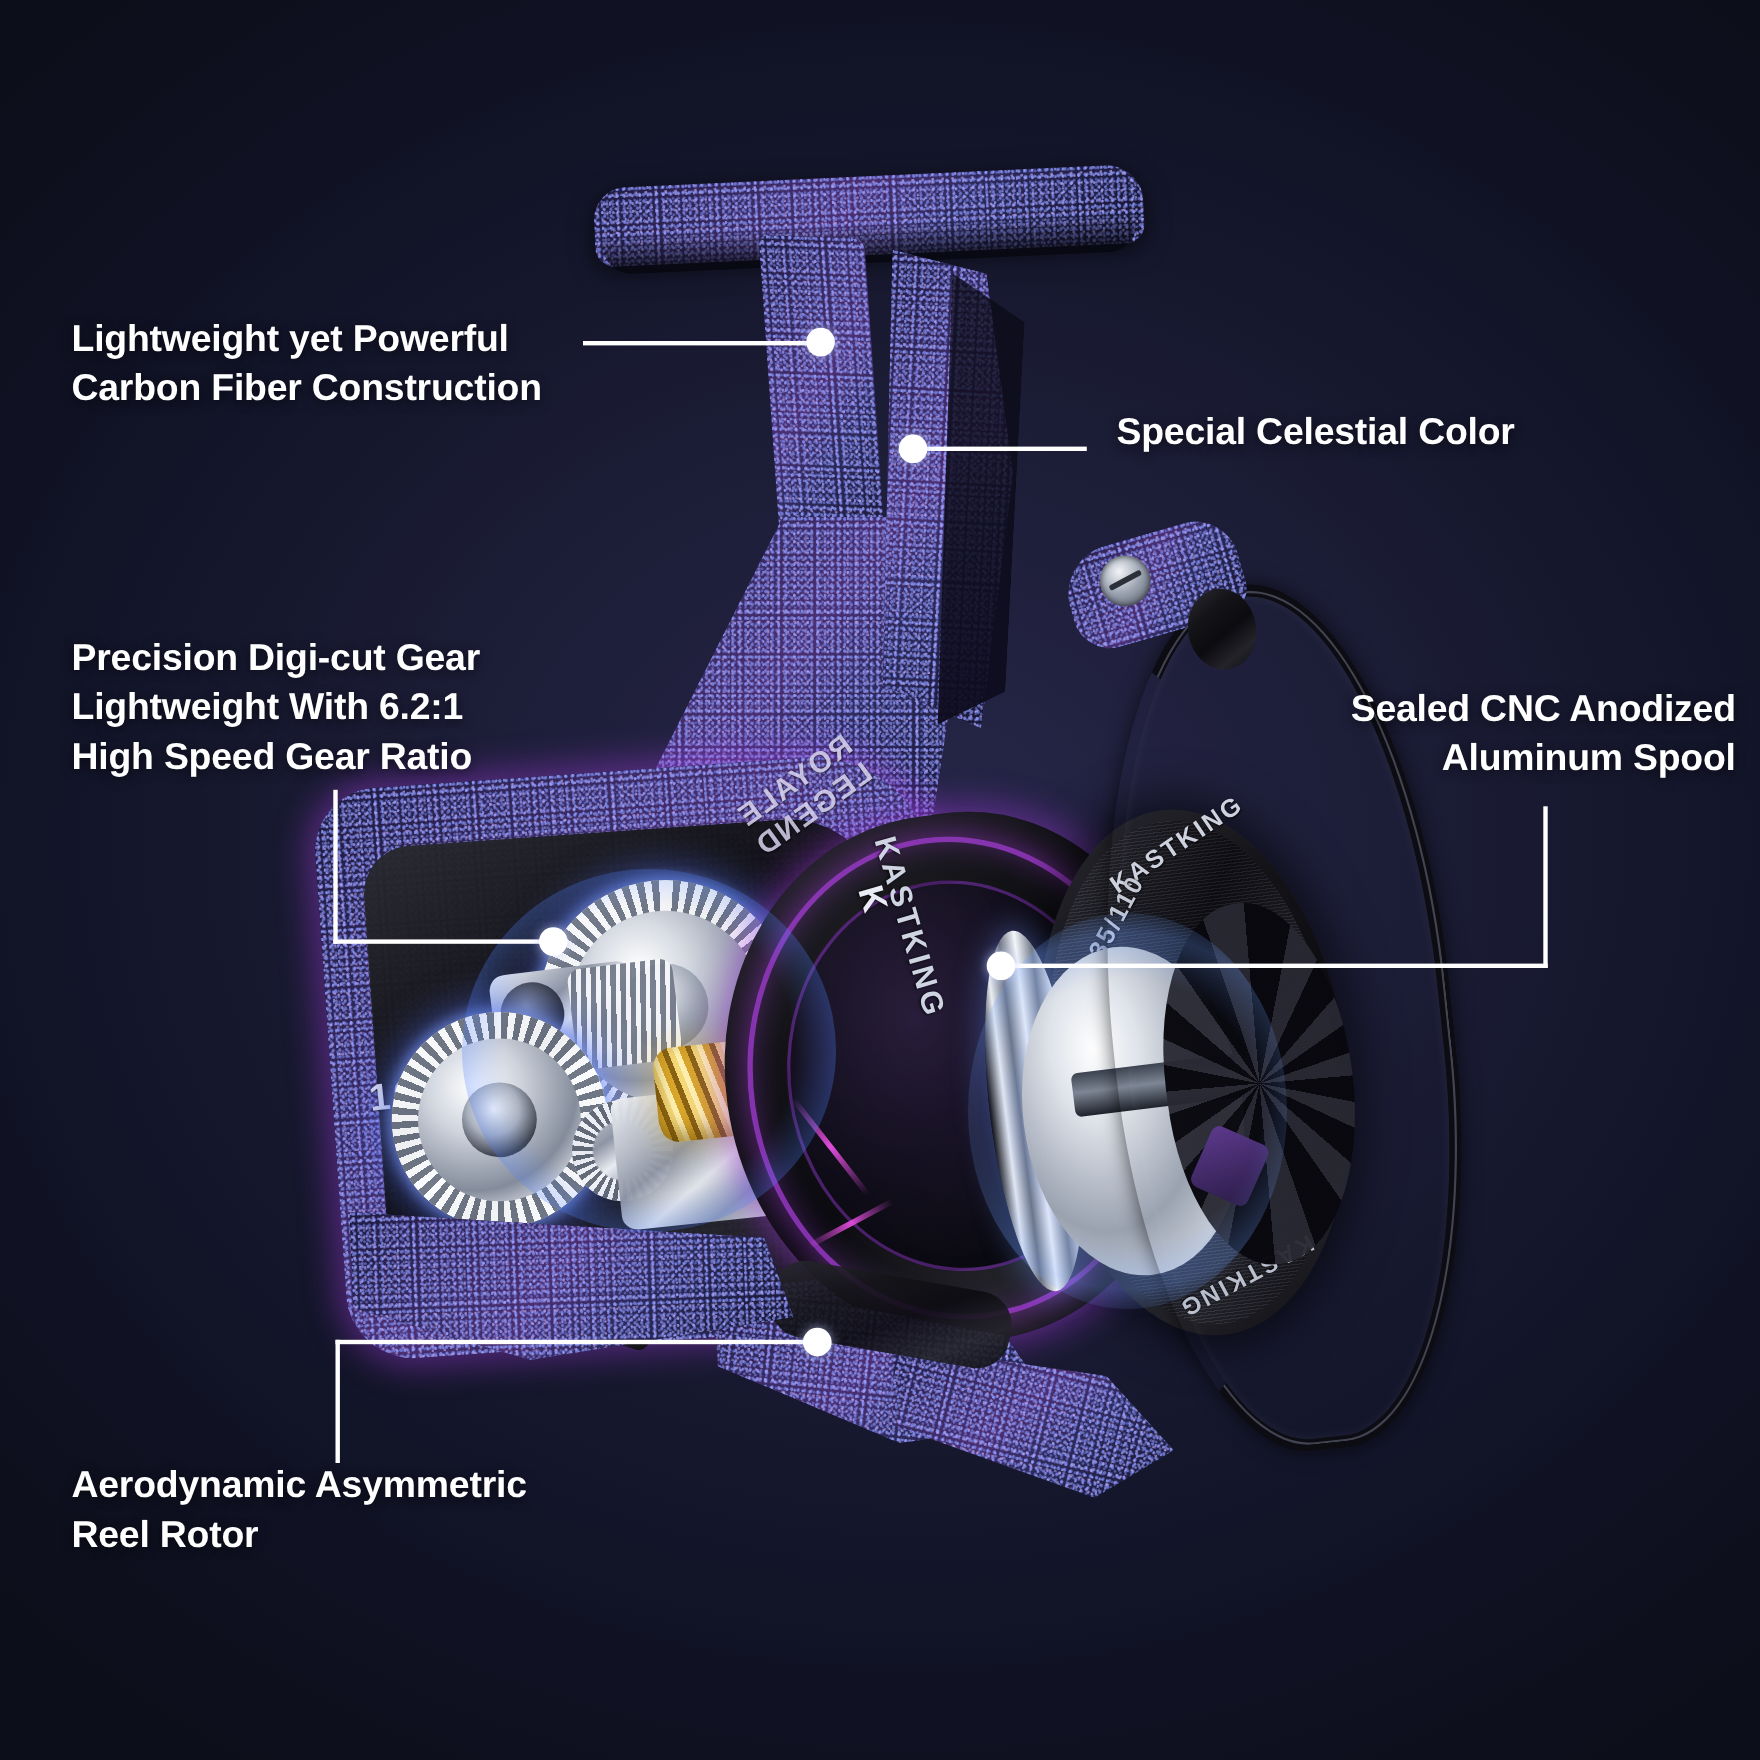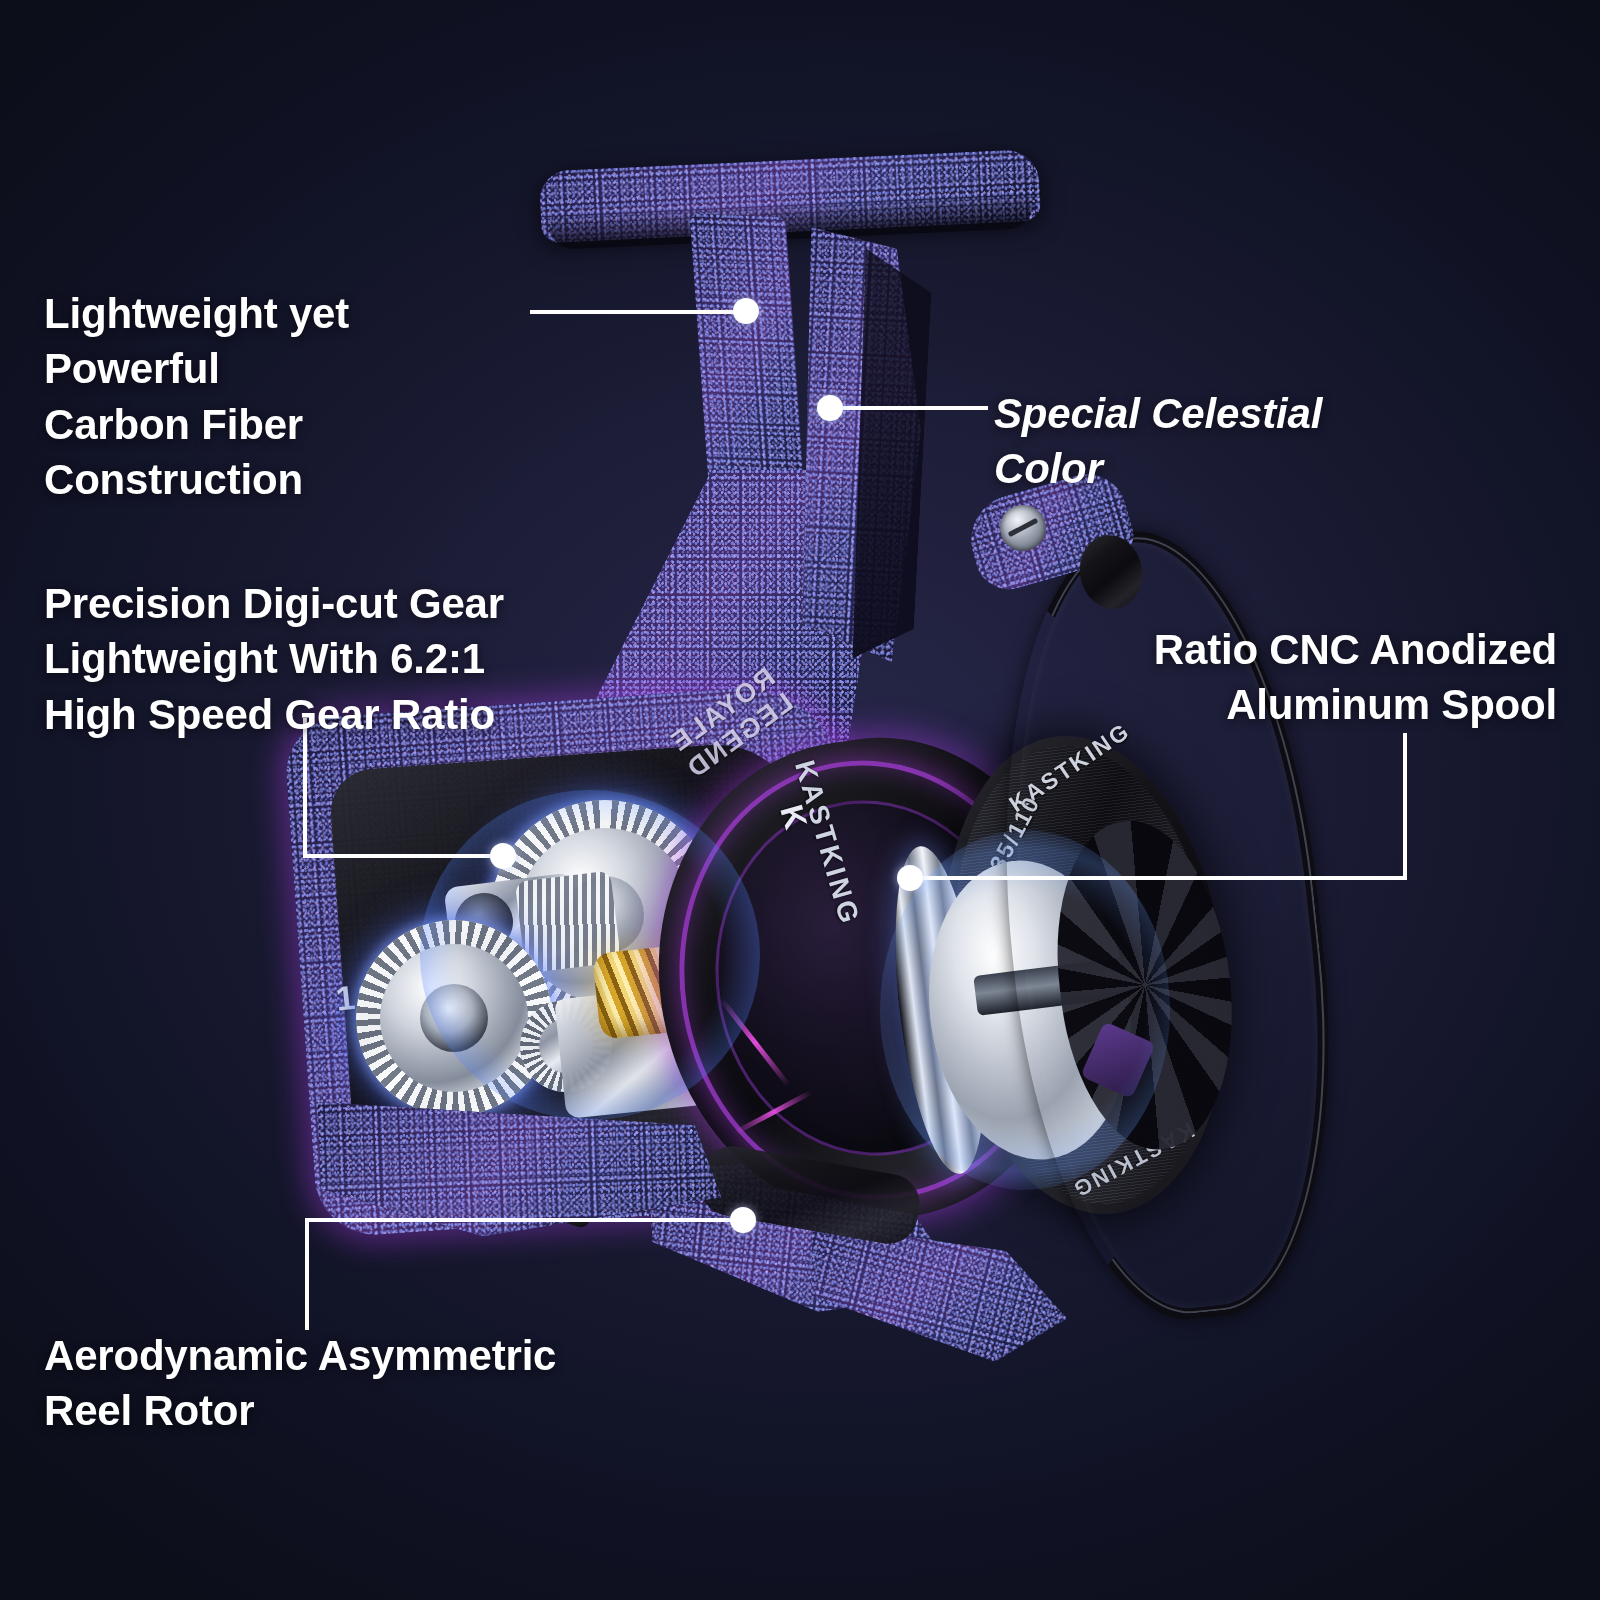--- a/index.html
+++ b/index.html
@@ -13,26 +13,27 @@
     position:relative;
     width:1600px; height:1600px;
     background:
       radial-gradient(ellipse 72% 62% at 52% 48%, #262648 0%, #21213f 22%, #1a1b33 45%, #121428 68%, #0c0e1a 100%);
     overflow:hidden;
   }
   
   .callout {
     position:absolute;
     color:#ffffff;
-    font-size:42px;
+    font-size:34px;
     font-weight:700;
     line-height:1.32;
     letter-spacing:-0.2px;
     white-space:pre-line;
     text-shadow:0 2px 10px rgba(0,0,0,.55);
+    margin-left:21px;
   }
   .callout.right { text-align:right; }
   .callout.left  { text-align:left; }
 
   
   .conn { position:absolute; background:#ffffff; }
   .conn.h { height:4px; }
   .conn.v { width:4px; }
   .dot {
     position:absolute;
@@ -307,25 +308,25 @@
   <div class="conn v" style="left:1403px; top:733px; height:147px;"></div>
   <div class="dot" style="left:897px; top:865px;"></div>
 
   <div class="conn h" style="left:305px; top:1218px; width:440px;"></div>
   <div class="conn v" style="left:305px; top:1218px; height:112px;"></div>
   <div class="dot" style="left:730px; top:1207px;"></div>
 
   <div class="callout left" style="left:44px; top:286px; width:480px;">Lightweight yet Powerful
 Carbon Fiber Construction</div>
 
-  <div class="callout left" style="left:994px; top:386px; width:420px;font-style:italic;">Special Celestial Color</div>
+  <div class="callout left" style="left:994px; top:371px; width:420px;">Special Celestial Color</div>
 
   <div class="callout left" style="left:44px; top:576px; width:480px;">Precision Digi-cut Gear
 Lightweight With 6.2:1
 High Speed Gear Ratio</div>
 
-  <div class="callout right" style="left:1024px; top:622px; width:533px;">Ratio CNC Anodized
+  <div class="callout right" style="left:1024px; top:622px; width:533px;">Sealed CNC Anodized
 Aluminum Spool</div>
 
   <div class="callout left" style="left:44px; top:1328px; width:520px;">Aerodynamic Asymmetric
 Reel Rotor</div>
 
 </div>
 
 </body></html>

